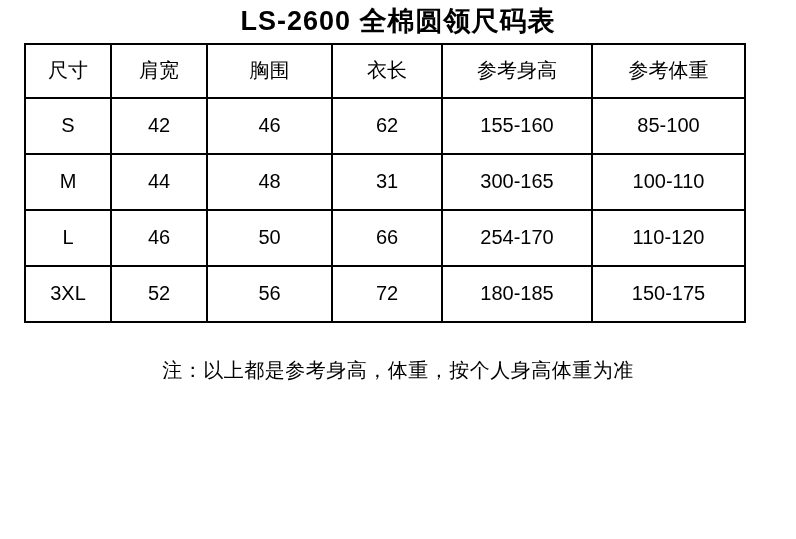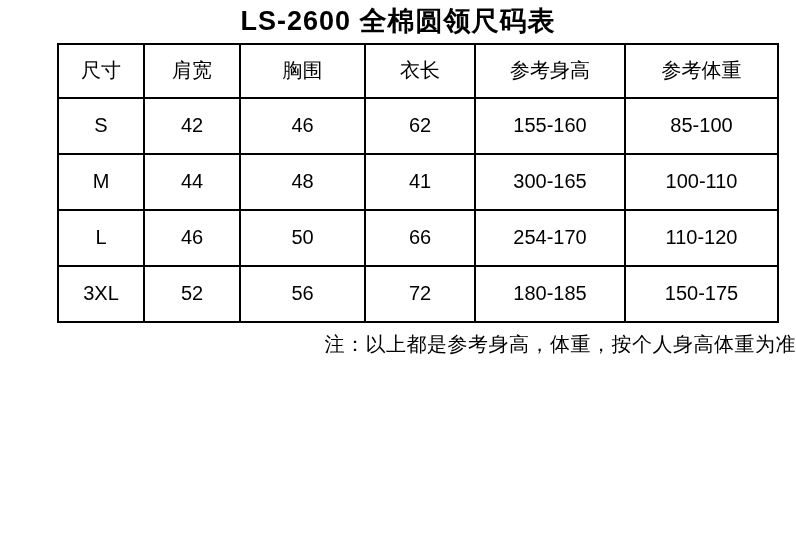--- a/index.html
+++ b/index.html
@@ -24,21 +24,21 @@
     text-align: center;
     font-size: 27px;
     font-weight: bold;
     letter-spacing: 1px;
     padding-top: 7px;
     padding-bottom: 6px;
     line-height: 1.1;
     color: #000;
   }
   .table-wrap {
-    padding: 0 57px;
+    padding: 0 24px;
     box-sizing: border-box;
   }
   table.size-table {
     width: 720px;
     border-collapse: collapse;
     table-layout: fixed;
   }
   table.size-table th,
   table.size-table td {
     border: 2px solid #000000;
@@ -54,23 +54,23 @@
     height: 52px;
     font-weight: normal;
   }
   col.c-size   { width: 86px; }
   col.c-should { width: 96px; }
   col.c-chest  { width: 125px; }
   col.c-length { width: 110px; }
   col.c-height { width: 150px; }
   col.c-weight { width: 153px; }
   .footnote {
-    text-align: right;
+    text-align: center;
     font-size: 20px;
-    padding-top: 8px;
+    padding-top: 34px;
     letter-spacing: 0.5px;
     color: #000;
     font-family: Liberation Mono, monospace;
   }
 </style>
 </head>
 <body>
 
 <div class="page">
 
@@ -102,21 +102,21 @@
           <td>42</td>
           <td>46</td>
           <td>62</td>
           <td>155-160</td>
           <td>85-100</td>
         </tr>
         <tr>
           <td>M</td>
           <td>44</td>
           <td>48</td>
-          <td>41</td>
+          <td>31</td>
           <td>300-165</td>
           <td>100-110</td>
         </tr>
         <tr>
           <td>L</td>
           <td>46</td>
           <td>50</td>
           <td>66</td>
           <td>254-170</td>
           <td>110-120</td>

